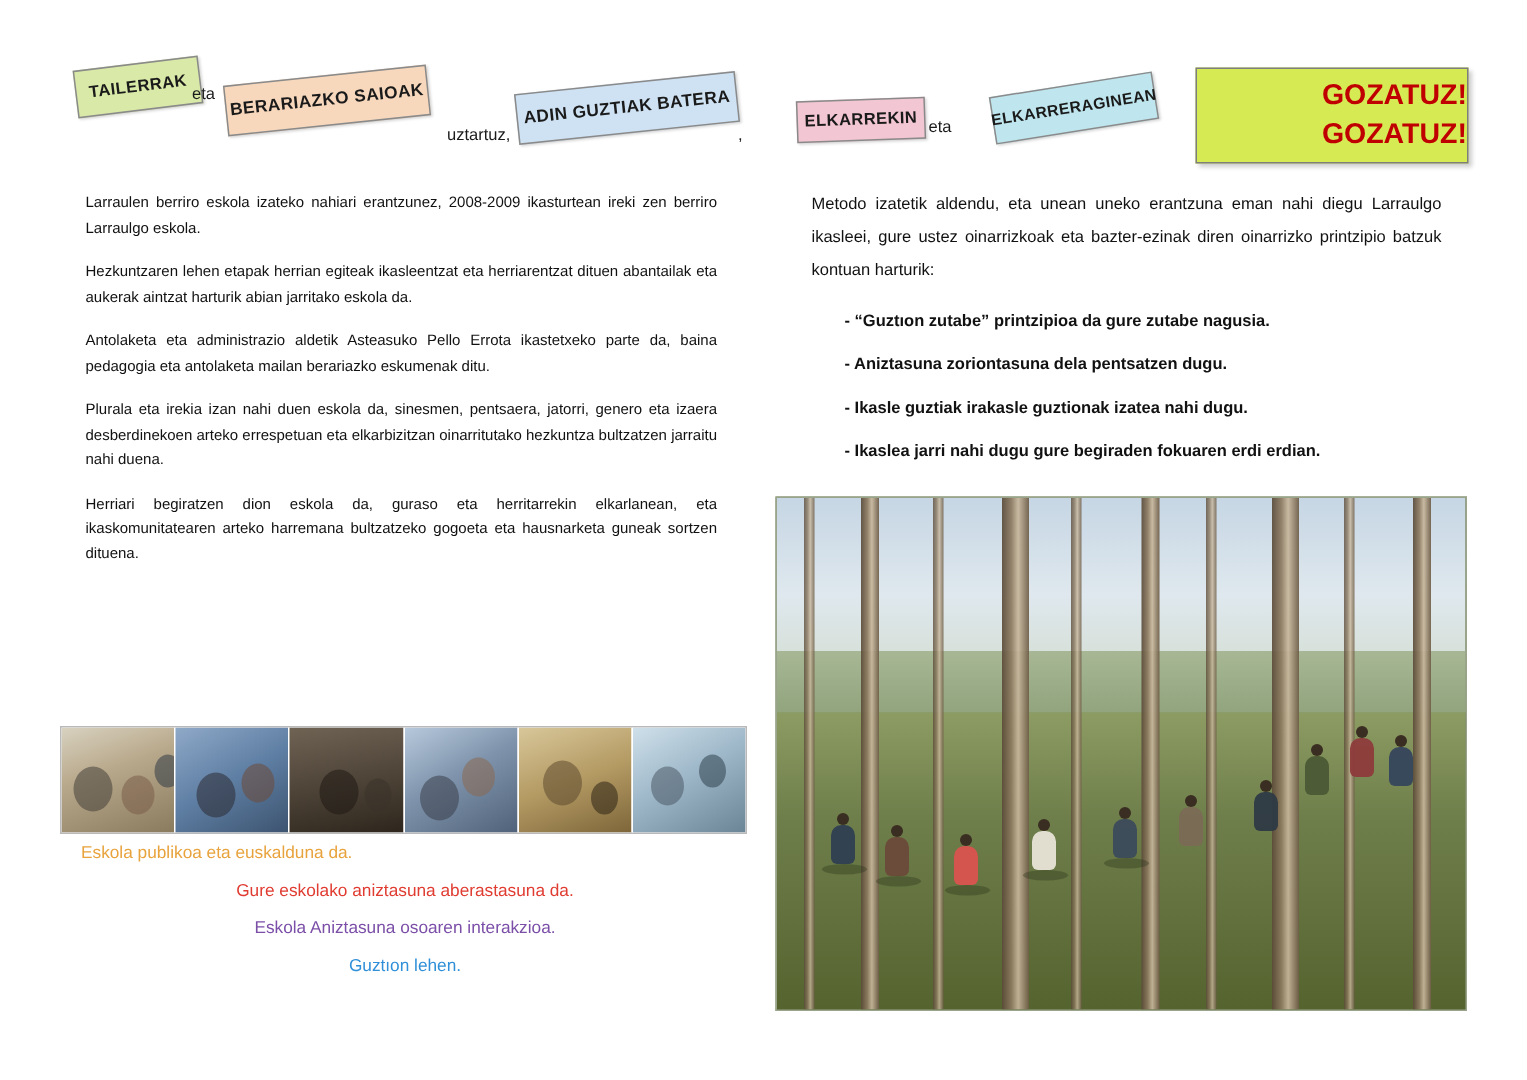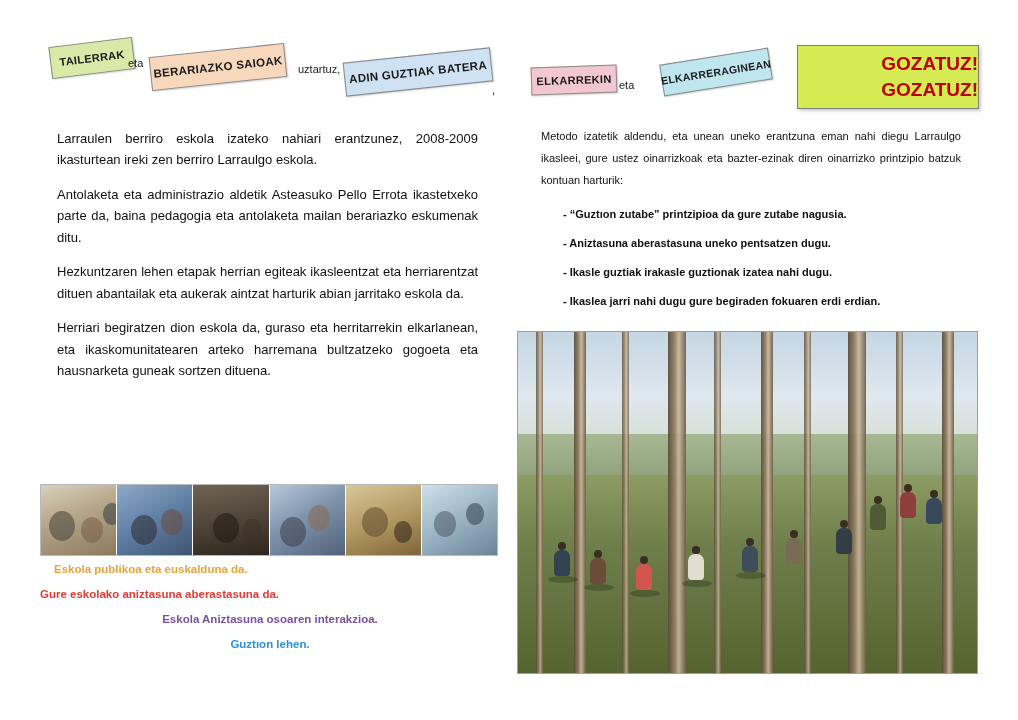--- a/index.html
+++ b/index.html
@@ -63,21 +63,21 @@
     background: #bfe6ee;
     font-size: 10.5px;
     transform: rotate(-9deg);
   }
   .connector {
     position: absolute;
     font-size: 11px;
     color: #1a1a1a;
   }
   #conn-eta1 { left: 128px; top: 57px; }
-  #conn-uztartuz { left: 286px; top: 63px; padding-left: 12px; }
+  #conn-uztartuz { left: 286px; top: 84px; padding-left: 12px; }
   #conn-comma { left: 492px; top: 84px; }
   #conn-eta2 { left: 619px; top: 79px; }
 
   
   #gozatuz-box {
     position: absolute;
     left: 797px; top: 45px;
     width: 180px; height: 62px;
     background: #d6eb53;
     border: 1px solid #7e7e7e;
@@ -93,21 +93,21 @@
   }
 
   
   #left-col {
     position: absolute;
     left: 57px; top: 128px;
     width: 435px;
   }
   #left-col p {
     margin: 0 14px 13px 0;
-    font-size: 13px;
+    font-size: 10px;
     line-height: 1.65;
     color: #111;
     text-align: justify;
   }
 
   
   #right-col {
     position: absolute;
     left: 541px; top: 125px;
     width: 420px;
@@ -162,27 +162,27 @@
   .blobB { width: 22px; height: 26px; left: 40px; top: 32px; background: #7a5c48; }
   .blobC { width: 18px; height: 22px; left: 62px; top: 18px; background: #2f3a46; }
 
   
   #slogans {
     position: absolute;
     left: 40px; top: 563px;
     width: 460px;
   }
   #slogans div {
-    font-weight: bold;
+    font-weight: normal;
     font-size: 11.5px;
     margin-bottom: 13px;
   }
   .sl-0 { color: #e8a33d; text-align: left; padding-left: 14px; }
   .sl-1 { color: #2eaa55; text-align: center; }
-  .sl-2 { color: #e03c31; }
+  .sl-2 { color: #e03c31; text-align: center; }
   .sl-3 { color: #7b4fa8; text-align: center; }
   .sl-4 { color: #2f8fd8; text-align: center; }
 
   
   #big-photo {
     position: absolute;
     left: 517px; top: 331px;
     width: 461px; height: 343px;
     overflow: hidden;
     background: #6d7b52;
@@ -260,29 +260,30 @@
     <span>ELKARRERAGINEAN</span>
   </div>
 
   <div id="gozatuz-box">
     <div>GOZATUZ!</div>
     <div>GOZATUZ!</div>
   </div>
 
   <div id="left-col">
     <p>Larraulen berriro eskola izateko nahiari erantzunez, 2008-2009 ikasturtean ireki zen berriro Larraulgo eskola.</p>
+    <p>Hezkuntzaren lehen etapak herrian egiteak ikasleentzat eta herriarentzat dituen abantailak eta aukerak aintzat harturik abian jarritako eskola da.</p>
     <p>Antolaketa eta administrazio aldetik Asteasuko Pello Errota ikastetxeko parte da, baina pedagogia eta antolaketa mailan berariazko eskumenak ditu.</p>
-    <p>Hezkuntzaren lehen etapak herrian egiteak ikasleentzat eta herriarentzat dituen abantailak eta aukerak aintzat harturik abian jarritako eskola da.</p>
+    <p>Plurala eta irekia izan nahi duen eskola da, sinesmen, pentsaera, jatorri, genero eta izaera desberdinekoen arteko errespetuan eta elkarbizitzan oinarritutako hezkuntza bultzatzen jarraitu nahi duena.</p>
     <p>Herriari begiratzen dion eskola da, guraso eta herritarrekin elkarlanean, eta ikaskomunitatearen arteko harremana bultzatzeko gogoeta eta hausnarketa guneak sortzen dituena.</p>
   </div>
 
   <div id="right-col">
     <p class="intro">Metodo izatetik aldendu, eta unean uneko erantzuna eman nahi diegu Larraulgo ikasleei, gure ustez oinarrizkoak eta bazter-ezinak diren oinarrizko printzipio batzuk kontuan harturik:</p>
     <p class="bullet">- “Guztıon zutabe” printzipioa da gure zutabe nagusia.</p>
-    <p class="bullet">- Aniztasuna aberastasuna uneko pentsatzen dugu.</p>
+    <p class="bullet">- Aniztasuna zoriontasuna dela pentsatzen dugu.</p>
     <p class="bullet">- Ikasle guztiak irakasle guztionak izatea nahi dugu.</p>
     <p class="bullet">- Ikaslea jarri nahi dugu gure begiraden fokuaren erdi erdian.</p>
   </div>
 
   <div id="photo-strip">
     <div class="cell ph1">
       <span class="blobA"></span>
         <span class="blobB"></span>
         <span class="blobC"></span>
     </div>

